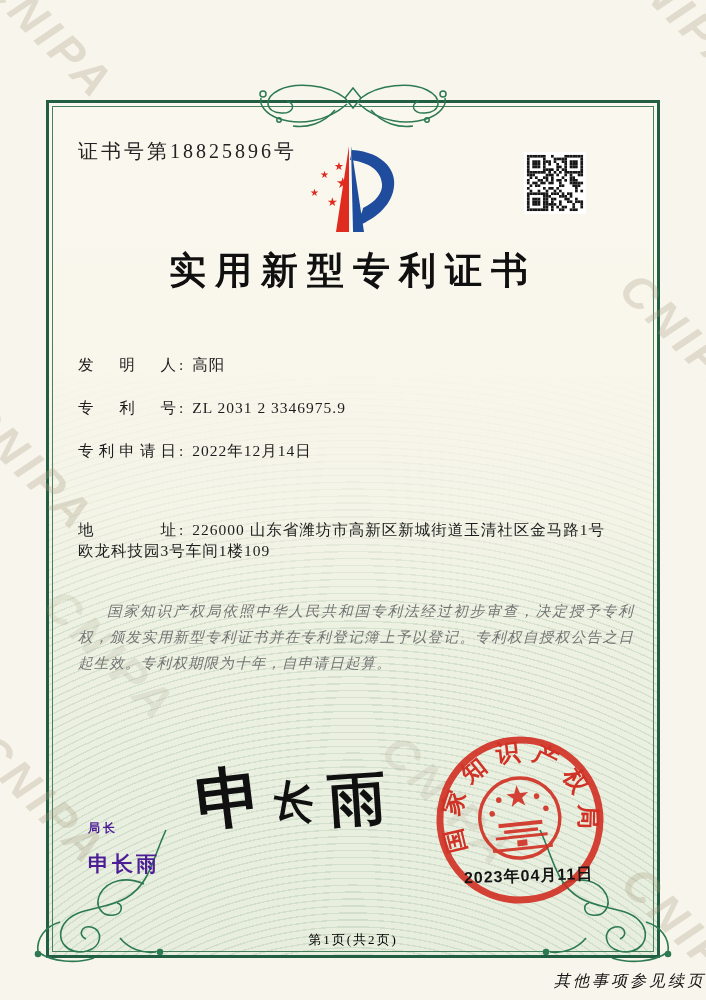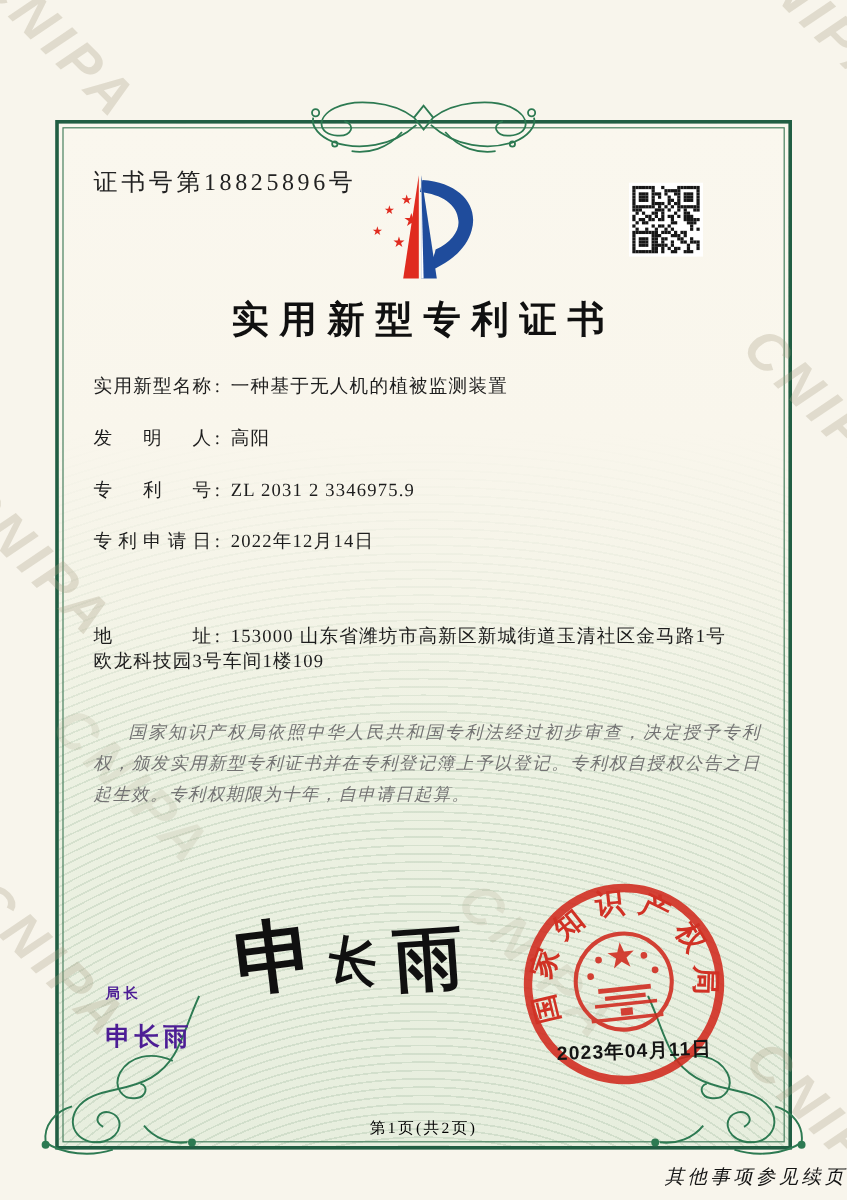--- a/index.html
+++ b/index.html
@@ -19,21 +19,21 @@
       linear-gradient(180deg,#faf7ee 0%,#f9f6ec 30%,rgba(248,245,234,.55) 48%,rgba(246,244,232,0) 62%),
       repeating-radial-gradient(120% 85% at 50% 140%, rgba(96,140,104,.16) 0 1.4px, rgba(96,140,104,0) 1.4px 7px),
       linear-gradient(180deg,#f6f3e9 0%,#eef2e3 50%,#e7eede 100%);}
   .frame::after{content:"";position:absolute;inset:3px;border:1px solid #48805f;}
 
   .deco{position:absolute;z-index:2;pointer-events:none;}
   .content{position:absolute;inset:0;z-index:3;}
   .content > div{position:absolute;}
 
   .cert-no{left:78px;top:138px;font-size:20px;letter-spacing:3px;color:#222;}
-  .title{left:0;right:0;top:246px;text-align:center;font-weight:700;font-size:31px;
+  .title{left:0;right:0;top:246px;text-align:center;font-weight:700;font-size:37px;
          letter-spacing:9px;color:#101010;}
 
   .row{position:absolute;left:78px;font-size:15.5px;color:#1d1d1d;white-space:nowrap;}
   .row .lbl{display:inline-block;width:98px;text-align:justify;text-align-last:justify;}
   .row .col{display:inline-block;margin:0 9px 0 3px;}
   .row .val{letter-spacing:1px;}
   .row .val2{display:block;letter-spacing:1px;}
   .pair2{margin-left:56px;}
 
   .paras{left:78px;top:598px;width:556px;font-style:italic;font-size:14.5px;line-height:26px;
@@ -363,34 +363,31 @@
             <rect x="10.25" y="52.75" width="2.5" height="2.5"></rect>
             <rect x="12.75" y="52.75" width="2.5" height="2.5"></rect>
             <rect x="15.25" y="52.75" width="2.5" height="2.5"></rect>
             <rect x="17.75" y="52.75" width="2.5" height="2.5"></rect>
           </g>
       </svg>
     </div>
 
     <div class="title">实用新型专利证书</div>
 
-    <div class="row" style="top:312px">
-      <span class="lbl">实用新型名称</span><span class="col">:</span><span class="val">一种基于无人机的植被监测装置</span>
-    </div>
     <div class="row" style="top:355px">
       <span class="lbl">发明人</span><span class="col">:</span><span class="val">高阳</span>
     </div>
     <div class="row" style="top:398px">
       <span class="lbl">专利号</span><span class="col">:</span><span class="val">ZL 2031 2 3346975.9</span>
     </div>
     <div class="row" style="top:441px">
       <span class="lbl">专利申请日</span><span class="col">:</span><span class="val">2022年12月14日</span>
     </div>
     <div class="row" style="top:520px">
-      <span class="lbl">地址</span><span class="col">:</span><span class="val">153000 山东省潍坊市高新区新城街道玉清社区金马路1号</span>
+      <span class="lbl">地址</span><span class="col">:</span><span class="val">226000 山东省潍坊市高新区新城街道玉清社区金马路1号</span>
       <span class="val2">欧龙科技园3号车间1楼109</span>
     </div>
 
     <div class="paras">
       <p>国家知识产权局依照中华人民共和国专利法经过初步审查，决定授予专利权，颁发实用新型专利证书并在专利登记簿上予以登记。专利权自授权公告之日起生效。专利权期限为十年，自申请日起算。</p>
     </div>
 
     <div class="sig-title">局长</div>
     <div class="sig-name">申长雨</div>
     <div class="sig-script">

